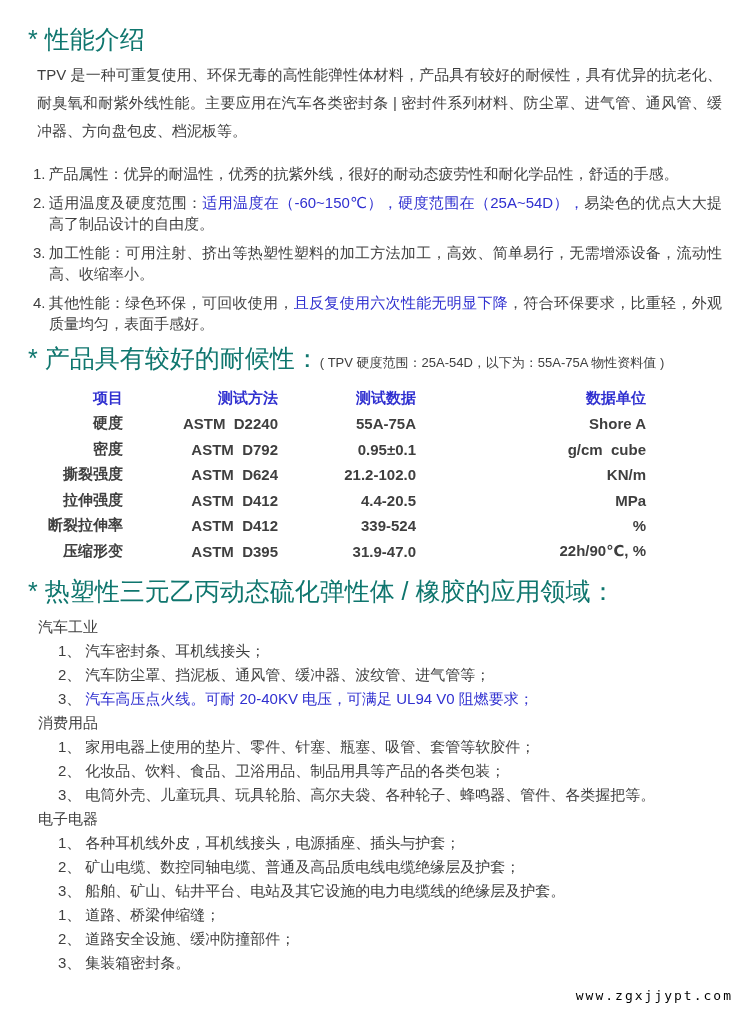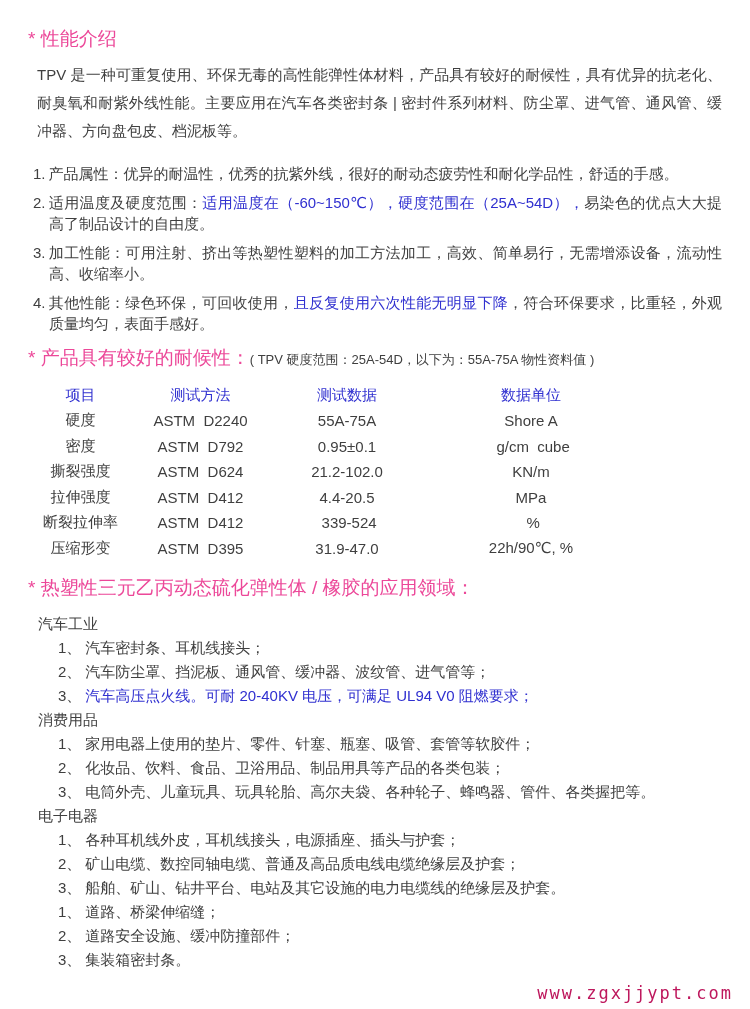--- a/index.html
+++ b/index.html
@@ -8,22 +8,22 @@
     width:750px;height:1009px;
     box-sizing:border-box;
     padding:26px 28px 0 28px;
     overflow:hidden;
     background:#ffffff;
     font-family:"Liberation Sans","DejaVu Sans",sans-serif;
     color:#3f3f3f;
     font-size:15px;
   }
   .red-heading{
-    color:#ec4899;
-    font-size:19px;
+    color:#0f766e;
+    font-size:25px;
     font-weight:400;
     line-height:26px;
     margin:0;
   }
   .h1{margin-bottom:9px;}
   .intro{
     line-height:28px;
     margin:0 0 18px 0;
     padding-left:9px;
     text-align:justify;
@@ -45,23 +45,23 @@
   }
   .h2-row .red-heading{display:inline;}
   .h2-note{font-size:13px;color:#3f3f3f;}
   table.props{
     border-collapse:collapse;
     margin:4px 0 0 10px;
   }
   table.props td,table.props th{
     padding:0;
     height:25.5px;
-    text-align:center;
+    text-align:right;
     vertical-align:middle;
-    font-weight:400;
+    font-weight:700;
     white-space:pre;
     font-size:15px;
   }
   table.props th{color:#3030d0;}
   .col-item{width:85px;}
   .col-method{width:155px;}
   .col-data{width:138px;}
   .col-unit{width:230px;}
   .h3{margin:14px 0 11px 0;}
   .group-title{
@@ -71,23 +71,23 @@
   .aitem{
     line-height:24px;
     padding-left:30px;
   }
   .aitem .num{margin-right:4px;}
   .watermark{
     position:absolute;
     right:17px;
     bottom:6px;
     font-family:"DejaVu Sans Mono","Liberation Mono",monospace;
-    font-size:17px;
+    font-size:13px;
     letter-spacing:2px;
-    color:#be185d;
+    color:#000000;
   }
 </style>
 </head>
 <body>
 
 <div class="page">
 
   <h1 class="red-heading h1">* 性能介绍</h1>
 
   <p class="intro">TPV 是一种可重复使用、环保无毒的高性能弹性体材料，产品具有较好的耐候性，具有优异的抗老化、耐臭氧和耐紫外线性能。主要应用在汽车各类密封条 | 密封件系列材料、防尘罩、进气管、通风管、缓冲器、方向盘包皮、档泥板等。</p>

